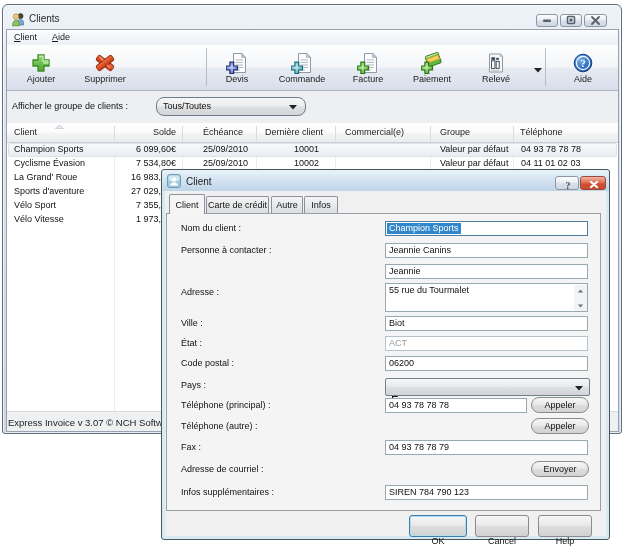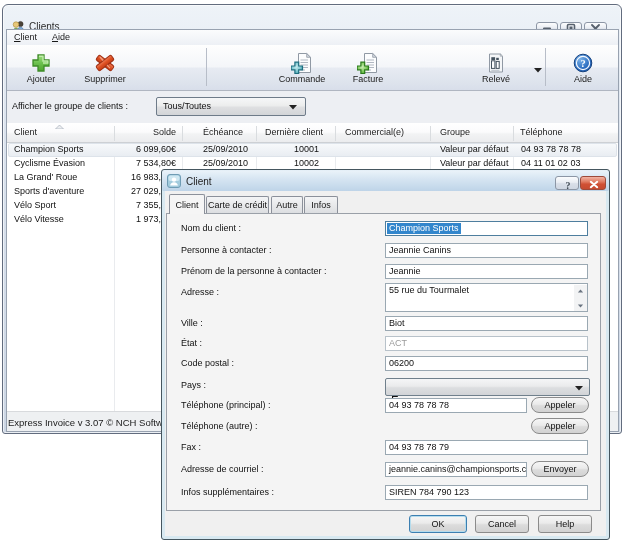--- a/index.html
+++ b/index.html
@@ -4,21 +4,21 @@
 * { margin:0; padding:0; box-sizing:border-box; }
 html,body { width:630px; height:546px; background:#fff; overflow:hidden;
   font-family:"Liberation Sans", sans-serif; }
 .abs { position:absolute; }
 
 
 #main { position:absolute; left:2px; top:4px; width:620px; height:430px;
   border:1px solid #626c7e; border-radius:6px 6px 3px 3px;
   background:linear-gradient(#eef3f8, #dbe3ee 30%, #ccd6e4);
   box-shadow:inset 0 0 0 1px rgba(255,255,255,.6); }
-#mtitle { position:absolute; left:0; top:8px; width:100%; height:25px; }
+#mtitle { position:absolute; left:0; top:0; width:100%; height:25px; }
 #mtitle .ttl { position:absolute; left:26px; top:8px; font-size:10px; color:#2b2b2b; }
 .capbtn { position:absolute; top:9px; height:13px; border:1px solid #8c96a5; border-radius:3px;
   background:linear-gradient(#fcfdfe, #e9edf3 45%, #d9dfe8 55%, #cfd7e2); }
 .capbtn svg { position:absolute; left:0; top:0; }
 #mclient { position:absolute; left:3px; top:24px; width:613px; height:403px; background:#fff; border:1px solid #98a2b0; }
 
 #menubar { position:absolute; left:0; top:0; width:100%; height:15px;
   background:linear-gradient(#fbfcfd,#edf0f5); font-size:9px; color:#1a1a1a; }
 #menubar span { position:absolute; top:2px; }
 #menubar u { text-decoration:underline; }
@@ -27,21 +27,21 @@
   background:linear-gradient(#fefefe, #f4f6f9 48%, #e7ebf2 52%, #dce2ec 88%, #d8deea);
   border-bottom:1px solid #b0b6c1; }
 .tbtn { position:absolute; top:4px; width:60px; height:40px; text-align:center; }
 .tbtn svg { display:inline-block; margin-top:3px; }
 .tbtn .lbl { position:absolute; left:-8px; right:-8px; top:25px; font-size:9px; color:#1a1a1a; }
 .tsep { position:absolute; top:3px; width:1px; height:38px; background:#b7bdc8; }
 
 #filter { position:absolute; left:0; top:61px; width:100%; height:32px; background:#edeff3; }
 #filter .flbl { position:absolute; left:5px; top:10px; font-size:9px; color:#101010; }
 #combo1 { position:absolute; left:149px; top:6px; width:150px; height:19px;
-  border:1px solid #6e7b89; border-radius:2px;
+  border:1px solid #6e7b89; border-radius:8px;
   background:linear-gradient(#f6f7f8,#eceded 45%,#dedfe1 55%,#d3d5d8); }
 #combo1 .ctext { position:absolute; left:6px; top:3px; font-size:9px; color:#101010; }
 
 #tablearea { position:absolute; left:0; top:94px; width:100%; height:287px; background:#fff; overflow:hidden; }
 #thead { position:absolute; left:0; top:0; width:100%; height:19px;
   background:linear-gradient(#ffffff,#fbfbfc 45%,#f2f3f4 55%,#ebecee);
   border-bottom:1px solid #cdd0d4; font-size:9px; color:#1c1c1c; }
 .hsep { position:absolute; top:2px; width:1px; height:15px; background:#d9dcdf; }
 .vgrid { position:absolute; top:19px; width:1px; height:268px; background:#e9ebee; }
 .trow { position:absolute; left:0; width:100%; height:14px; font-size:9px; color:#101010; white-space:nowrap; }
@@ -74,21 +74,21 @@
 #tab0 { left:4px; top:3px; height:20px; width:36px; background:#f5f5f5; z-index:3; padding-top:5px; }
 #panel { position:absolute; left:1px; top:22px; width:435px; height:298px;
   border:1px solid #9aa0a8; background:#f4f4f4; z-index:2; }
 .dl { position:absolute; left:14px; font-size:9px; color:#101010; }
 .fld { position:absolute; left:218px; width:203px; height:15px; border:1px solid #9aa8b2;
   background:#fff; font-size:9px; color:#101010; padding:1px 17px 0 3px; white-space:nowrap; overflow:hidden; }
 .btn { position:absolute; border:1px solid #8b8b8b; border-radius:3px;
   background:linear-gradient(#f6f6f6,#eaeaea 45%,#dcdcdc 55%,#d2d2d2);
   font-size:9px; color:#111; text-align:center; }
 
-.btn.bb { top:324px; height:18px; padding-top:3px; }
+.btn.bb { top:324px; height:18px; padding-top:20px; }
 #okbtn { left:244px; width:58px; border-color:#3c7fb1; box-shadow:0 0 0 1px #b5dced inset; }
 #cancelbtn { left:310px; width:54px; }
 #helpbtn { left:373px; width:54px; }
 .appeler { left:364px; width:58px; height:16px; padding-top:2px;border-radius:8px; }
 #combo2 { position:absolute; left:218px; top:164px; width:205px; height:18px;
   border:1px solid #70808c; border-radius:2px;
   background:linear-gradient(#f5f6f7,#eaebec 45%,#dcdee0 55%,#d2d4d7); }
 #combo2 span { position:absolute; left:5px; top:15px; font-size:12px; color:#101010; }
 .scrl { position:absolute; left:188px; top:1px; width:13px; height:27px; background:#f2f3f4; }
 .dis { color:#9b9b9b; }
@@ -138,37 +138,57 @@
         <span class="lbl">Supprimer</span>
       </div>
       <div class="tbtn" style="left:4px">
         <svg width="22" height="22" viewBox="0 0 22 22">
             <path d="M8 3h6v5h5v6h-5v5H8v-5H3V8h5z" fill="url(#gp)" stroke="#3e8c28" stroke-width="1.3"></path>
             <path d="M9 4.2h4v4.8h4.8v2H13" fill="none" stroke="#c6f0b2" stroke-width="1.4" opacity=".9"></path>
           </svg>
         <span class="lbl">Ajouter</span>
       </div>
       <div class="tsep" style="left:199px"></div>
+      <div class="tbtn" style="left:200px">
+        <svg width="22" height="22" viewBox="0 0 22 22">
+            <path d="M7.5 1.5h8.2l3.8 3.8v15.2H7.5z" fill="#fcfdfe" stroke="#9099a4" stroke-width="1"></path>
+            <path d="M15.7 1.5l3.8 3.8h-3.8z" fill="#d4dae2" stroke="#9099a4" stroke-width=".8"></path>
+            <path d="M9.5 8h7.5M9.5 10.5h7.5M9.5 13h7.5M9.5 15.5h7.5M9.5 18h4.5" stroke="#b2b9c3" stroke-width="1"></path>
+            <path d="M3.9 10.2h3.8v3.8h3.8v3.8H7.7v3.8H3.9v-3.8H.1v-3.8h3.8z" fill="url(#dv)" stroke="#232f78" stroke-width="1.2"></path>
+          </svg>
+        <span class="lbl">Devis</span>
+      </div>
       <div class="tbtn" style="left:265px">
         <svg width="22" height="22" viewBox="0 0 22 22">
             <path d="M7.5 1.5h8.2l3.8 3.8v15.2H7.5z" fill="#fcfdfe" stroke="#9099a4" stroke-width="1"></path>
             <path d="M15.7 1.5l3.8 3.8h-3.8z" fill="#d4dae2" stroke="#9099a4" stroke-width=".8"></path>
             <path d="M9.5 8h7.5M9.5 10.5h7.5M9.5 13h7.5M9.5 15.5h7.5M9.5 18h4.5" stroke="#b2b9c3" stroke-width="1"></path>
             <path d="M3.9 10.2h3.8v3.8h3.8v3.8H7.7v3.8H3.9v-3.8H.1v-3.8h3.8z" fill="url(#cm)" stroke="#1e6f80" stroke-width="1.2"></path>
           </svg>
         <span class="lbl">Commande</span>
       </div>
       <div class="tbtn" style="left:331px">
         <svg width="22" height="22" viewBox="0 0 22 22">
             <path d="M7.5 1.5h8.2l3.8 3.8v15.2H7.5z" fill="#fcfdfe" stroke="#9099a4" stroke-width="1"></path>
             <path d="M15.7 1.5l3.8 3.8h-3.8z" fill="#d4dae2" stroke="#9099a4" stroke-width=".8"></path>
             <path d="M9.5 8h7.5M9.5 10.5h7.5M9.5 13h7.5M9.5 15.5h7.5M9.5 18h4.5" stroke="#b2b9c3" stroke-width="1"></path>
             <path d="M3.9 10.2h3.8v3.8h3.8v3.8H7.7v3.8H3.9v-3.8H.1v-3.8h3.8z" fill="url(#fc)" stroke="#2a7a1a" stroke-width="1.2"></path>
           </svg>
         <span class="lbl">Facture</span>
+      </div>
+      <div class="tbtn" style="left:395px">
+        <svg width="22" height="22" viewBox="0 0 22 22">
+            <g transform="rotate(-20 13 9)">
+              <rect x="6" y="2" width="13.5" height="11" rx="1.5" fill="#5cb83e" stroke="#2e7c1e" stroke-width="1"></rect>
+              <rect x="6.6" y="4.6" width="12.3" height="4.4" fill="#f4d05c" stroke="#c89c30" stroke-width=".8"></rect>
+              <path d="M6.4 3h12.7" stroke="#c2ecae" stroke-width="1.1"></path>
+            </g>
+            <path d="M3.9 10.2h3.8v3.8h3.8v3.8H7.7v3.8H3.9v-3.8H.1v-3.8h3.8z" fill="url(#fc)" stroke="#2a7a1a" stroke-width="1.2"></path>
+          </svg>
+        <span class="lbl">Paiement</span>
       </div>
       <div class="tbtn" style="left:459px">
         <svg width="22" height="22" viewBox="0 0 22 22">
             <path d="M4.5 2h10.8l2.2 2.2v15.8H4.5z" fill="#f4f6f8" stroke="#9099a4"></path>
             <path d="M15.3 2l2.2 2.2h-2.2z" fill="#fff" stroke="#9099a4" stroke-width=".7"></path>
             <rect x="6.3" y="5.2" width="3.8" height="2.8" fill="#44525e"></rect>
             <rect x="11.2" y="5.8" width="2.6" height="2.2" fill="#44525e"></rect>
             <rect x="6.5" y="8.8" width="3.4" height="7.6" fill="#fcfdfe" stroke="#44525e" stroke-width="1"></rect>
             <rect x="11.2" y="9.4" width="3" height="7" fill="#fcfdfe" stroke="#44525e" stroke-width="1"></rect>
             <path d="M6.3 18.3h8.2" stroke="#aab2bc" stroke-width=".8"></path>
@@ -320,21 +340,20 @@
   <div id="dbody">
     <div class="tab" style="left:41px;width:63px">Carte de crédit</div>
     <div class="tab" style="left:106px;width:32px">Autre</div>
     <div class="tab" style="left:139px;width:34px">Infos</div>
     <div class="tab" id="tab0">Client</div>
     <div id="panel">
       <div class="dl" style="top:9px">Nom du client :</div>
       <div class="fld" style="top:7px;border-color:#4e7e9e;padding:1px 0 0 1px"><span style="background:#3286cc;color:#fff;padding:0 2px 1px 2px">Champion Sports</span></div>
       <div class="dl" style="top:31px">Personne à contacter :</div>
       <div class="fld" style="top:29px">Jeannie Canins</div>
-      <div class="dl" style="top:52px">Prénom de la personne à contacter :</div>
       <div class="fld" style="top:50px">Jeannie</div>
       <div class="dl" style="top:73px">Adresse :</div>
       <div class="fld" style="top:69px;height:29px">55 rue du Tourmalet
         <div class="scrl"><svg width="13" height="27" viewBox="0 0 13 27">
               <path d="M6.5 4.5l2.6 3h-5.2z" fill="#6a7480"></path>
               <path d="M6.5 22.5l-2.6-3h5.2z" fill="#6a7480"></path>
             </svg></div>
       </div>
       <div class="dl" style="top:104px">Ville :</div>
       <div class="fld" style="top:102px">Biot</div>
@@ -350,21 +369,20 @@
           </svg>
       </div>
       <div class="dl" style="top:186px">Téléphone (principal) :</div>
       <div class="fld" style="top:184px;width:142px">04 93 78 78 78</div>
       <div class="btn appeler" style="top:183px">Appeler</div>
       <div class="dl" style="top:207px">Téléphone (autre) :</div>
       <div class="btn appeler" style="top:204px">Appeler</div>
       <div class="dl" style="top:228px">Fax :</div>
       <div class="fld" style="top:226px">04 93 78 78 79</div>
       <div class="dl" style="top:250px">Adresse de courriel :</div>
-      <div class="fld" style="top:248px;width:142px">jeannie.canins@championsports.c</div>
       <div class="btn appeler" style="top:247px">Envoyer</div>
       <div class="dl" style="top:273px">Infos supplémentaires :</div>
       <div class="fld" style="top:271px">SIREN 784 790 123</div>
     </div>
     <div class="btn bb" id="okbtn">OK</div>
     <div class="btn bb" id="cancelbtn">Cancel</div>
     <div class="btn bb" id="helpbtn">Help</div>
   </div>
 </div>
 

